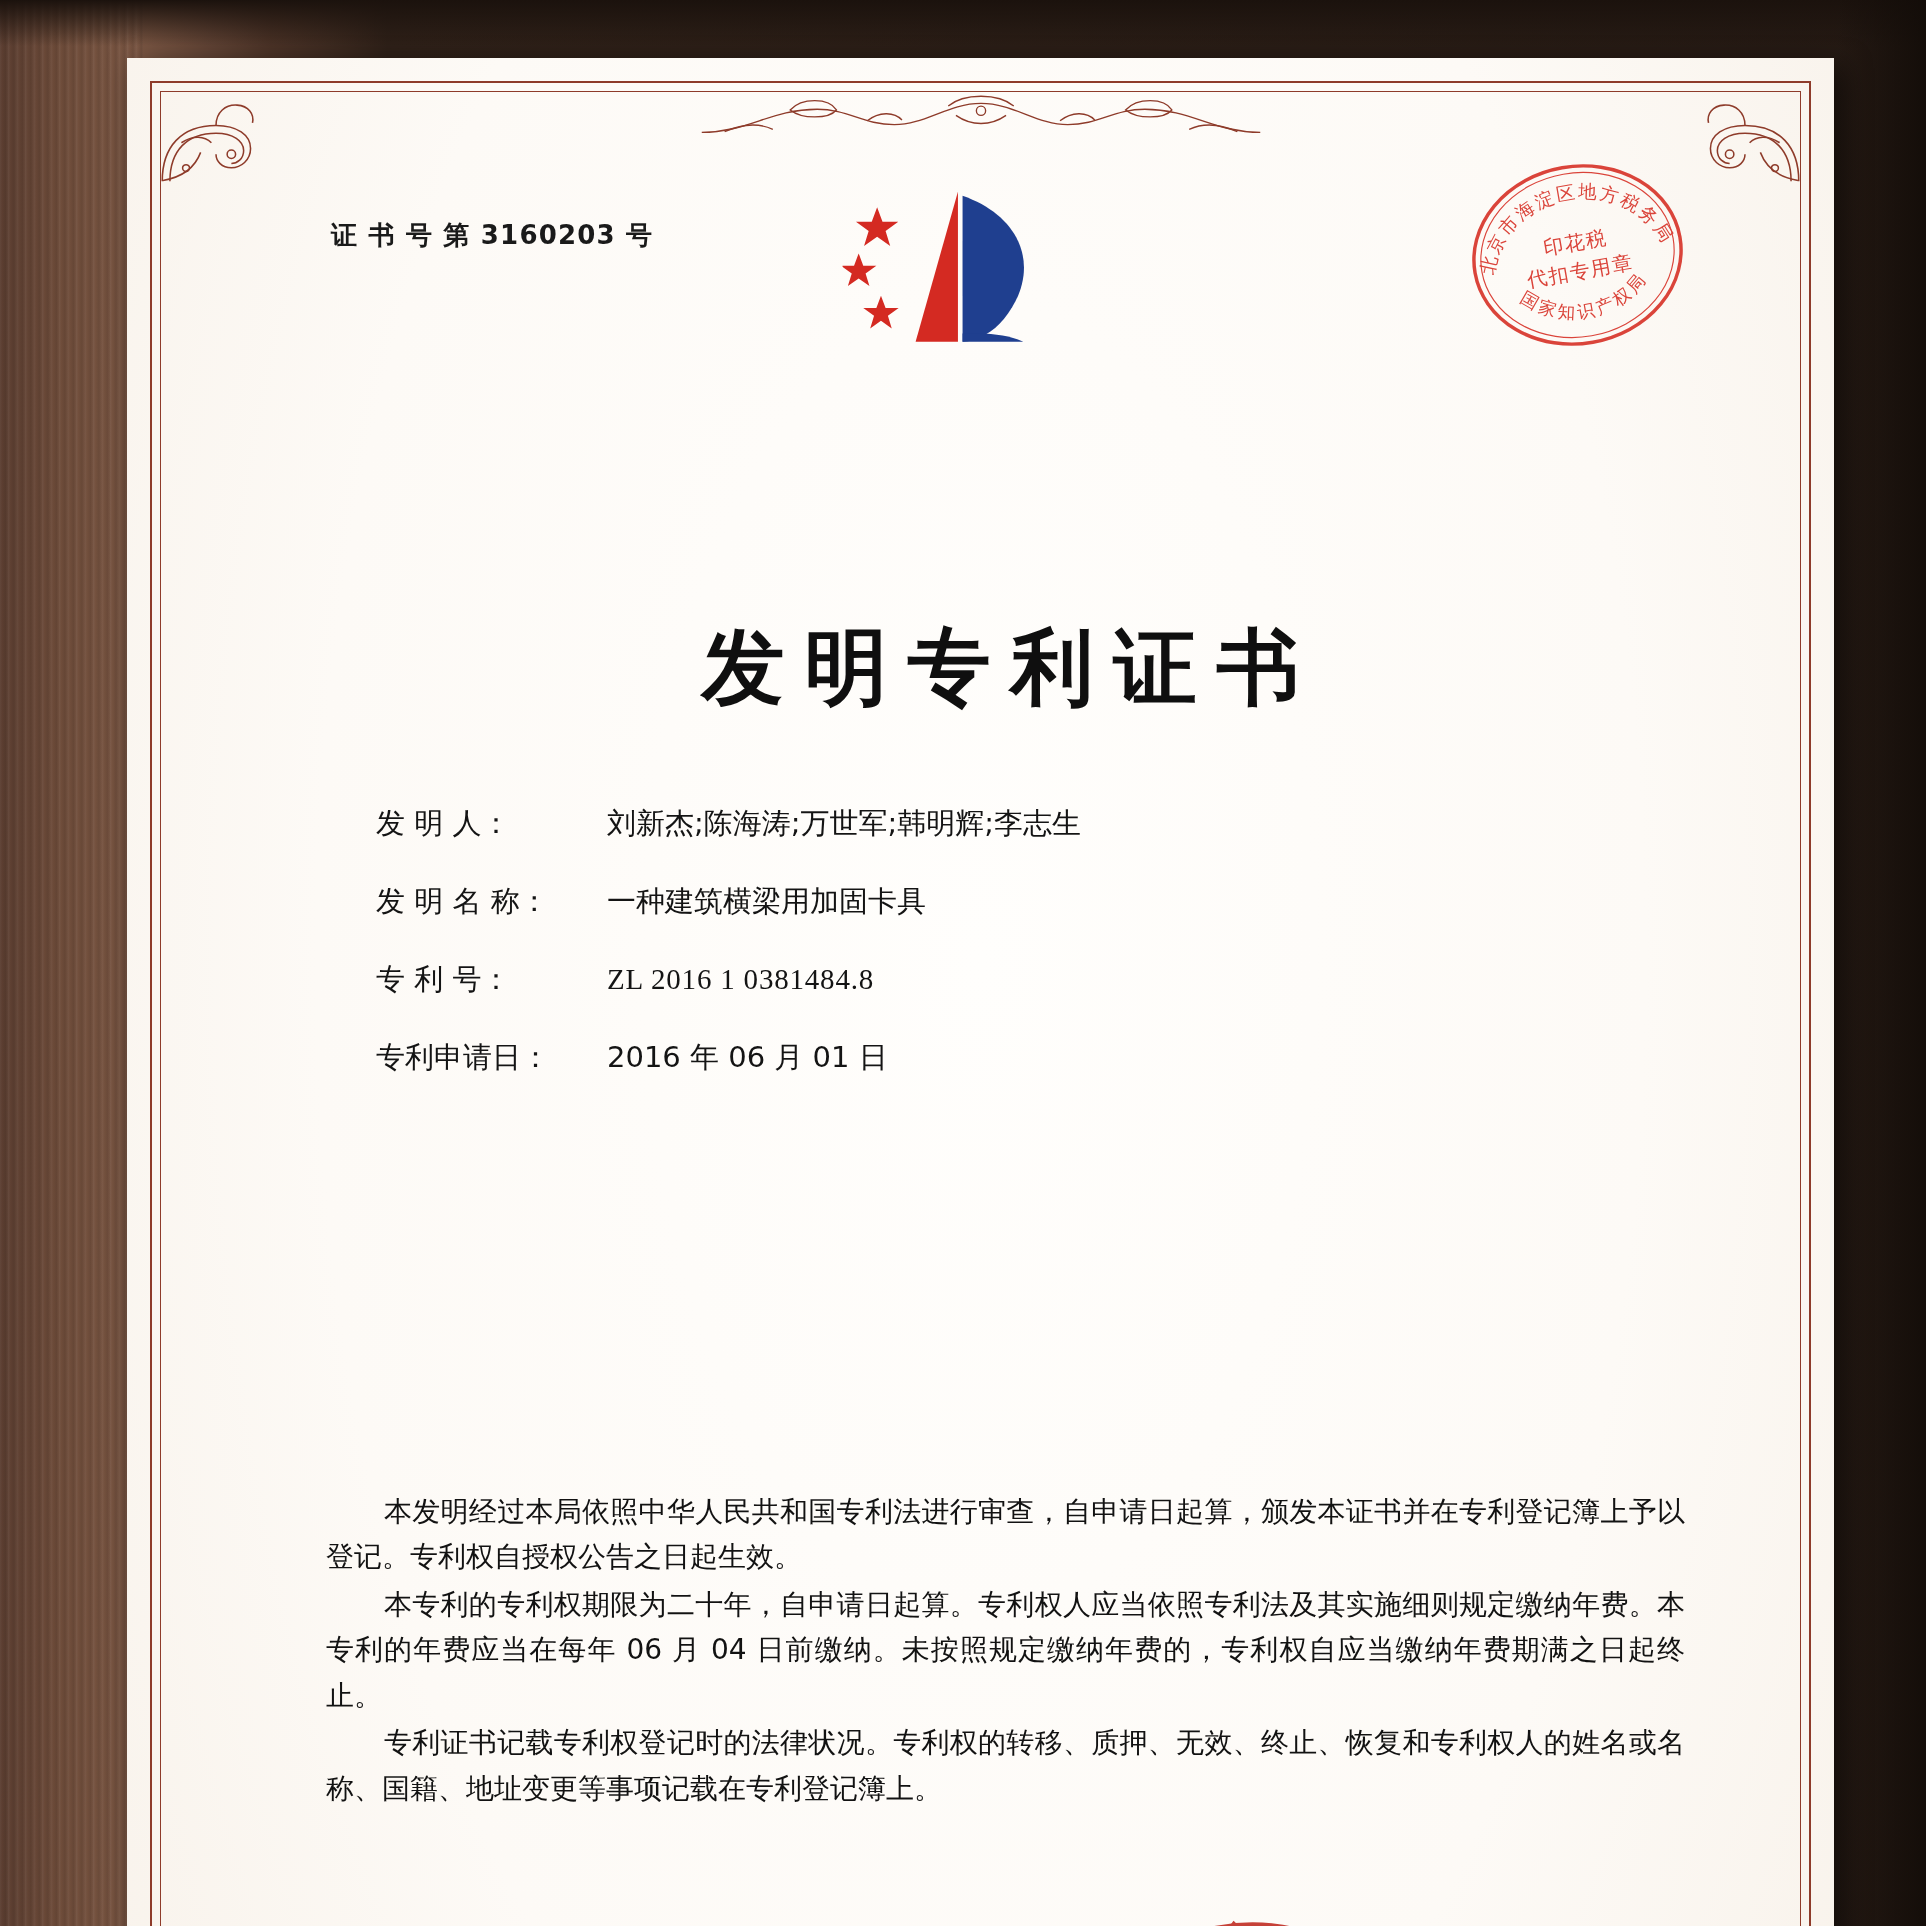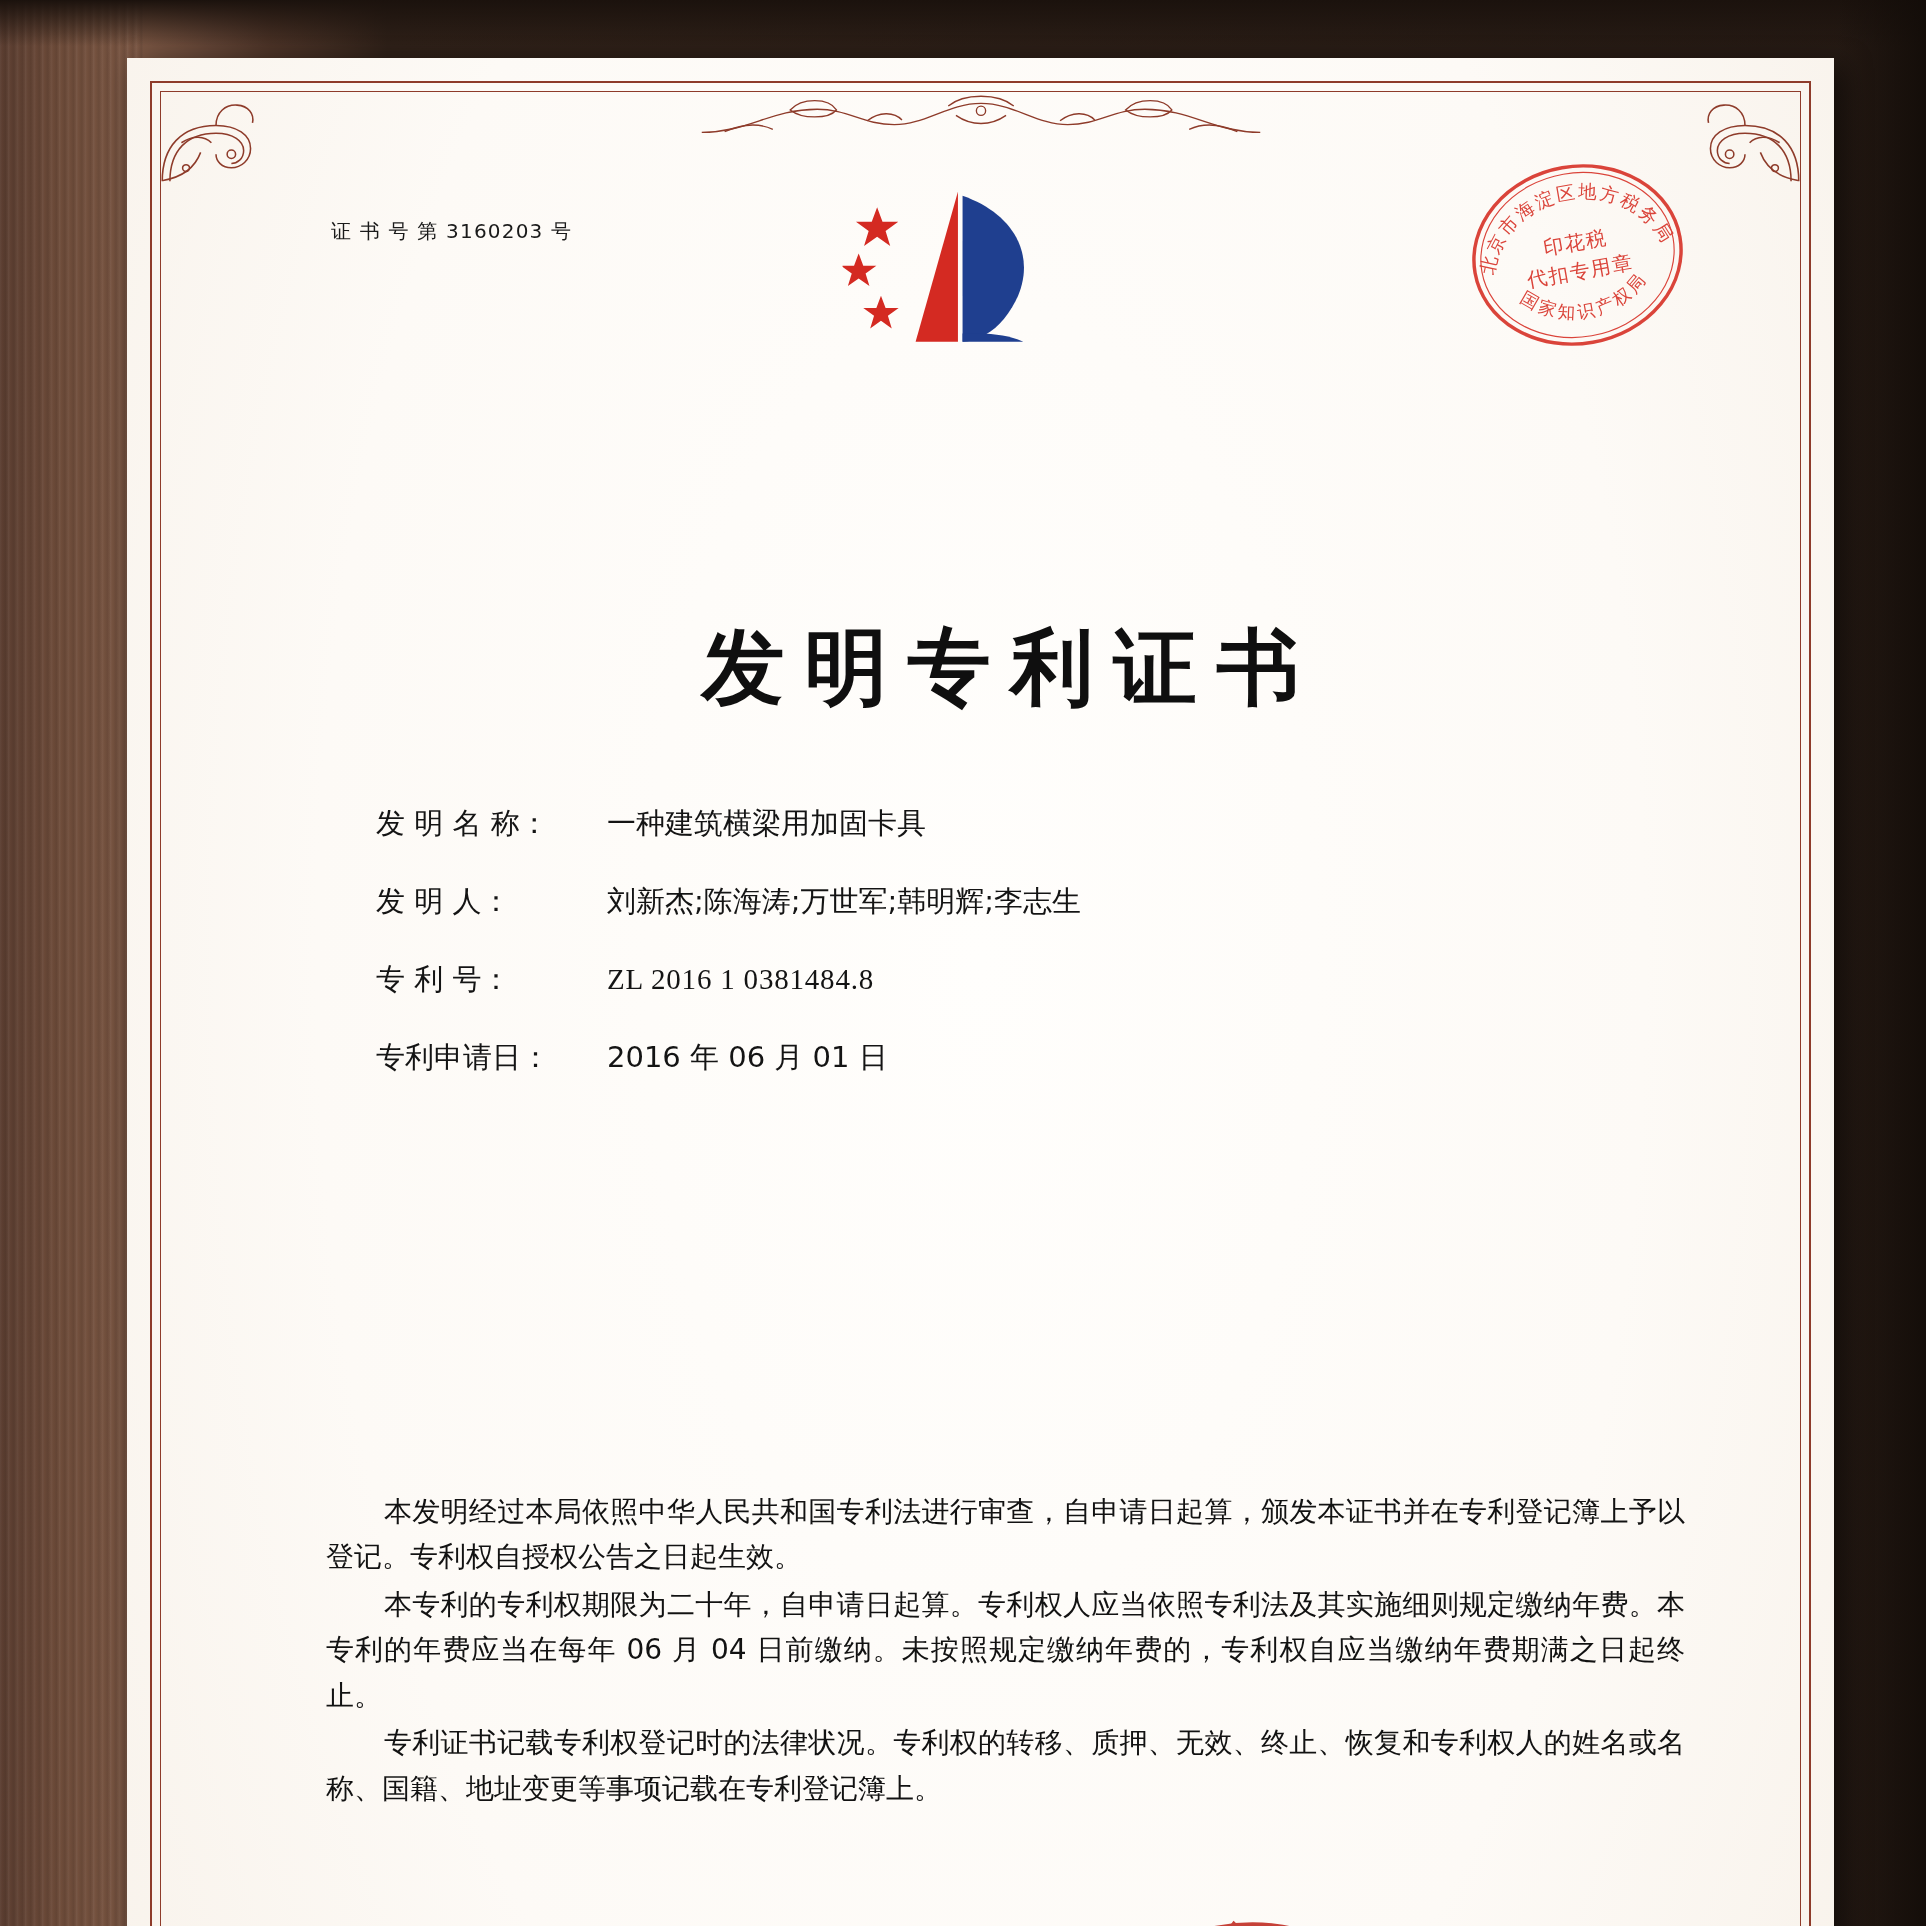--- a/index.html
+++ b/index.html
@@ -87,24 +87,25 @@
   #content {
     position: absolute;
     left: 33px; top: 33px; right: 33px; bottom: 33px;
     overflow: hidden;
   }
 
   .cert-number {
     position: absolute;
     left: 171px;
     top: 127px;
-    font-size: 20px;
+    font-size: 26px;
     letter-spacing: 1.2px;
     color: #1a1a1a;
     white-space: nowrap;
+    font-weight: bold;
   }
 
   
   .logo {
     position: absolute;
     left: 50%;
     transform: translateX(-50%);
     top: 89px;
     width: 277px;
     height: 216px;
@@ -275,26 +276,26 @@
         </text>
         <text x="310" y="255" fill="#d8352b" font-size="52" font-family="'DejaVu Serif', serif" text-anchor="middle" letter-spacing="4">印花税</text>
         <text x="310" y="330" fill="#d8352b" font-size="52" font-family="'DejaVu Serif', serif" text-anchor="middle" letter-spacing="4">代扣专用章</text>
       </g>
     </svg>
 
     <div class="doc-title">发明专利证书</div>
 
     <div class="fields">
       <div class="field-row">
+        <span class="field-label">发 明 人：</span>
+        <span class="field-value">刘新杰;陈海涛;万世军;韩明辉;李志生</span>
+      </div>
+      <div class="field-row">
         <span class="field-label">发 明 名 称：</span>
         <span class="field-value">一种建筑横梁用加固卡具</span>
-      </div>
-      <div class="field-row">
-        <span class="field-label">发 明 人：</span>
-        <span class="field-value">刘新杰;陈海涛;万世军;韩明辉;李志生</span>
       </div>
       <div class="field-row">
         <span class="field-label">专 利 号：</span>
         <span class="field-value ascii">ZL 2016 1 0381484.8</span>
       </div>
       <div class="field-row">
         <span class="field-label">专利申请日：</span>
         <span class="field-value">2016 年 06 月 01 日</span>
       </div>
     </div>

